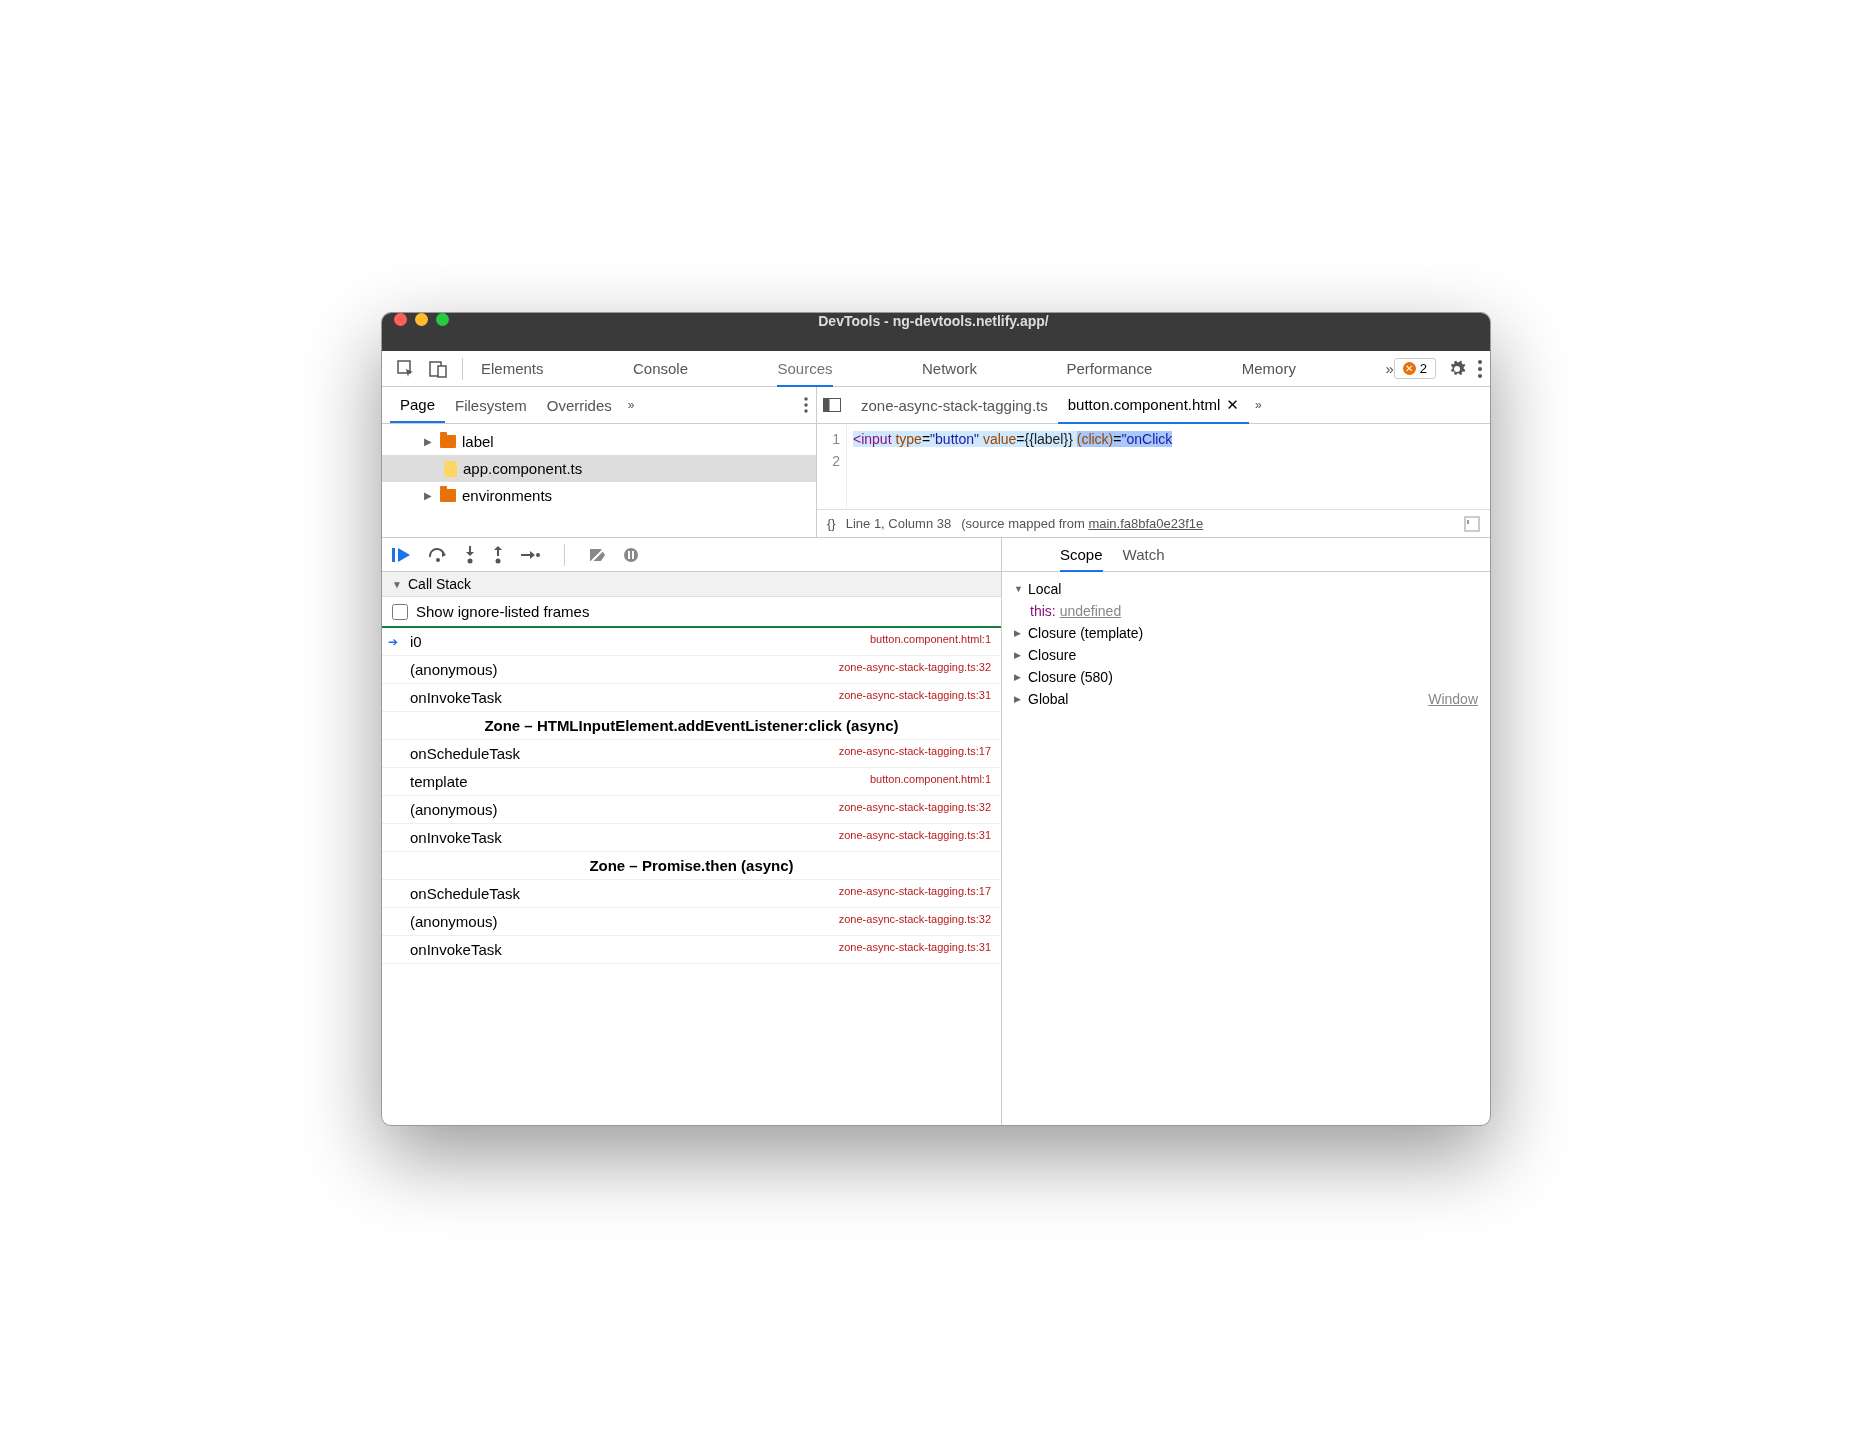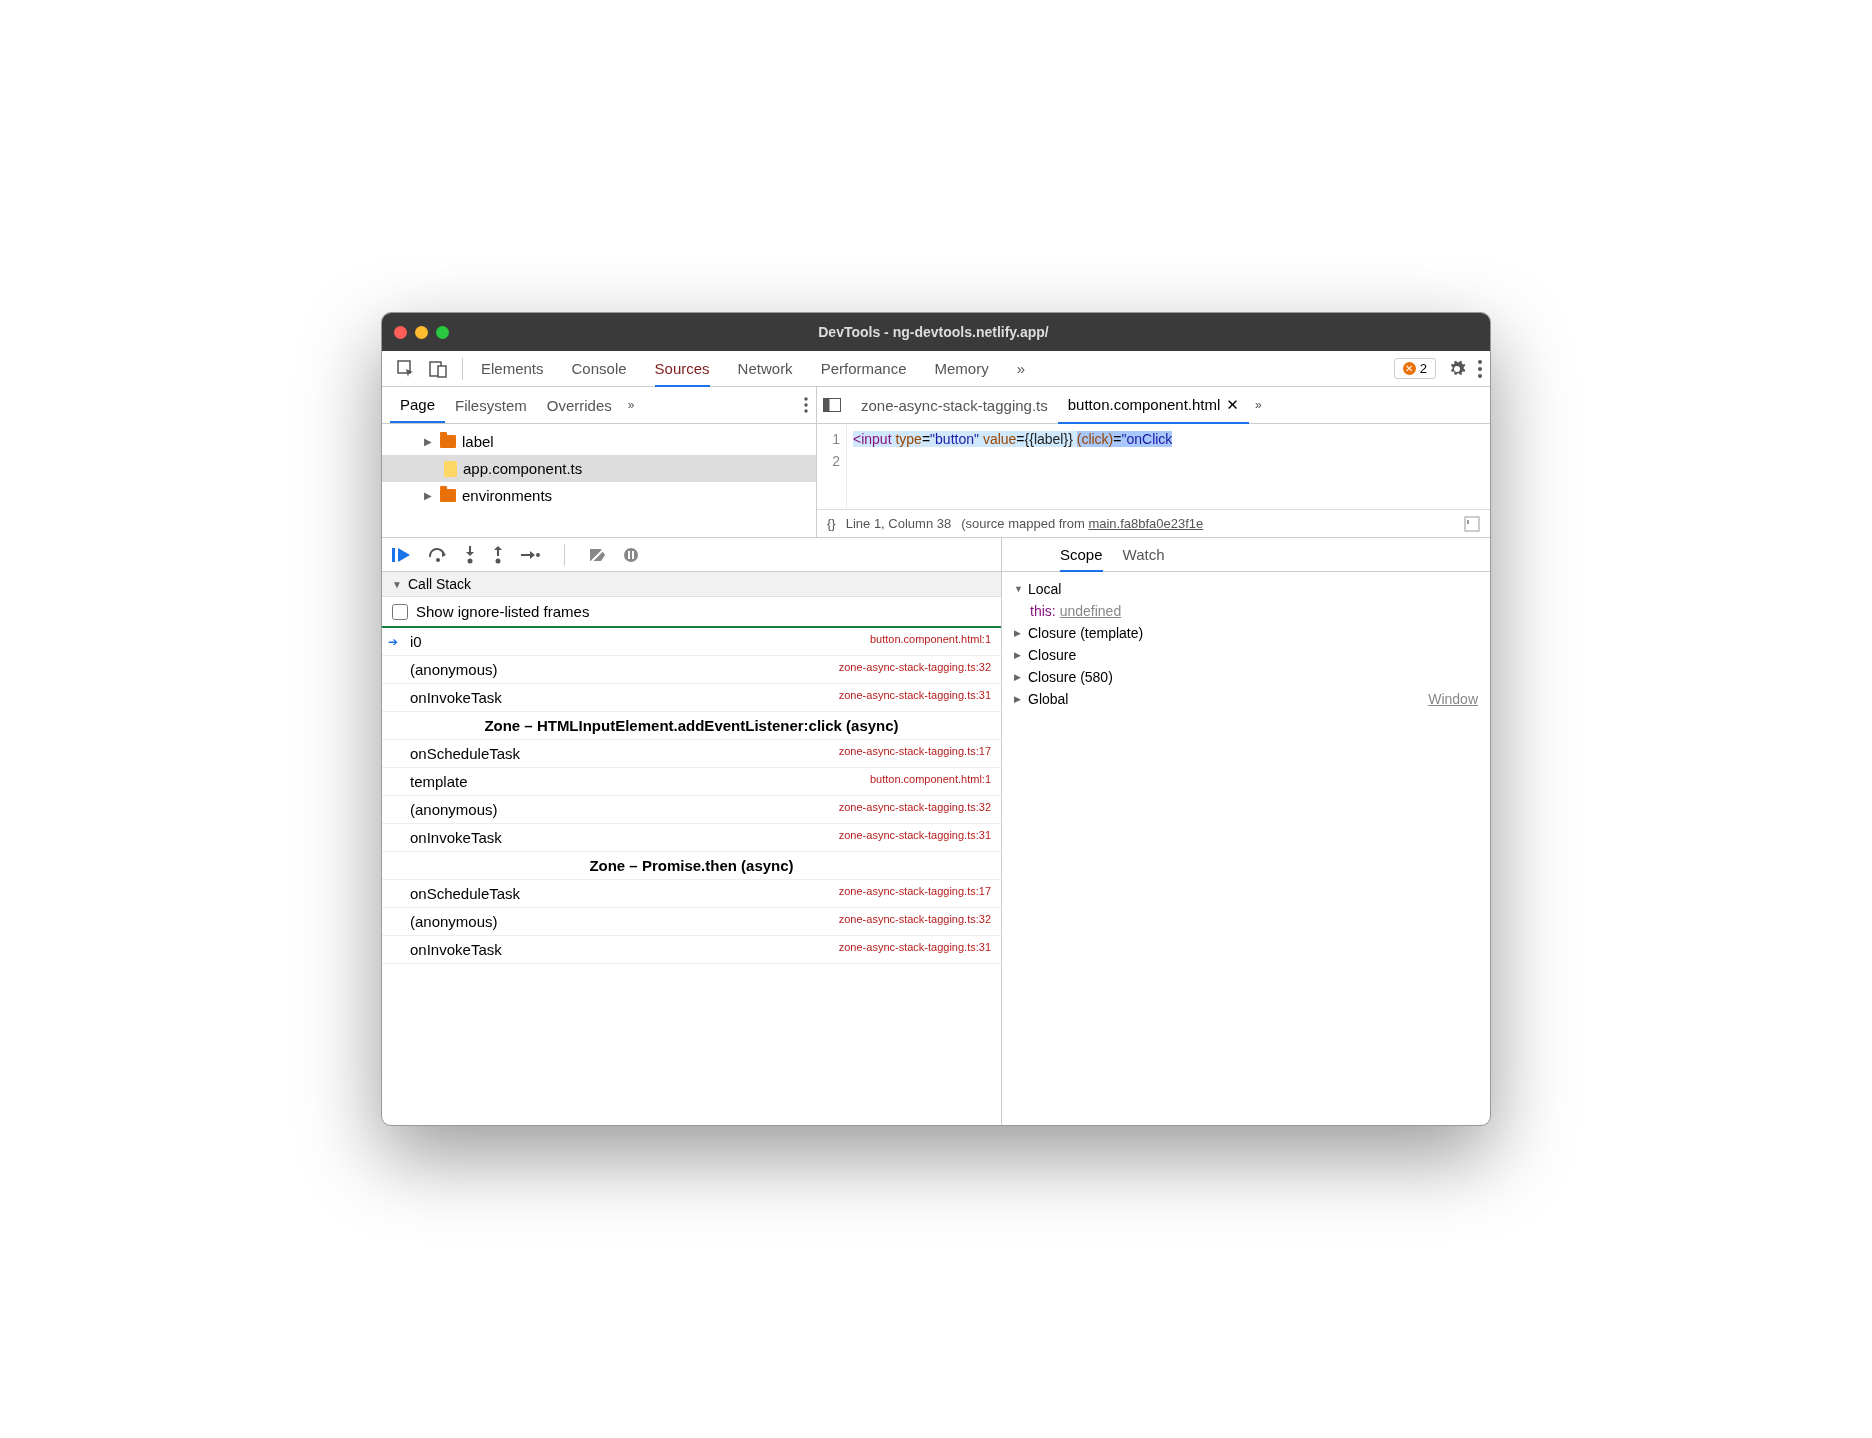--- a/index.html
+++ b/index.html
@@ -1,28 +1,28 @@
 <!DOCTYPE html>
 <html><head>
 <meta charset="utf-8">
 <style>
 * { margin:0; padding:0; box-sizing:border-box; font-family:"Helvetica Neue",Arial,sans-serif; }
 body { background:#fff; width:1872px; height:1438px; display:flex; align-items:center; justify-content:center; }
 .window { width:1110px; height:814px; background:#fff; border-radius:10px; box-shadow:0 30px 80px rgba(0,0,0,0.4); overflow:hidden; display:flex; flex-direction:column; border:1px solid #999; }
-.titlebar { height:38px; background:#3a3a3a; display:flex; align-items:center; padding:0 12px; flex-shrink:0; }
+.titlebar { height:38px; background:#3a3a3a; display:flex; align-items:flex-start; padding:0 12px; flex-shrink:0; }
 .traffic { display:flex; gap:8px; }
 .dot { width:13px; height:13px; border-radius:50%; }
 .dot.r{background:#ff5f57;} .dot.y{background:#febc2e;} .dot.g{background:#28c840;}
 .title { flex:1; text-align:center; color:#ddd; font-size:14px; font-weight:600; margin-left:-60px; }
 .topbar { height:36px; border-bottom:1px solid #ccc; display:flex; align-items:center; padding:0 8px; flex-shrink:0; }
 .tbicon { width:20px; height:20px; margin:0 6px; color:#555; display:flex; align-items:center; justify-content:center; cursor:pointer; }
 .vsep { width:1px; height:22px; background:#ccc; margin:0 8px; }
-.toptabs { display:flex; gap:28px; margin-left:10px; flex:1; font-size:15px; color:#555; }
+.toptabs { display:flex; gap:28px; margin-left:10px; flex:1; font-size:15px; color:#555;justify-content:space-between; }
 .toptabs .tab { cursor:pointer; padding:8px 0; }
-.toptabs .tab.active { color:#7f1d1d; font-weight:500; border-bottom:2px solid #1a73e8; margin-bottom:-1px; }
+.toptabs .tab.active { color:#737373; font-weight:500; border-bottom:2px solid #1a73e8; margin-bottom:-1px; }
 .badge { display:flex; align-items:center; border:1px solid #ccc; border-radius:3px; padding:2px 8px; font-size:13px; gap:4px; }
 .badge .x{ width:13px; height:13px; background:#e8710a; border-radius:50%; color:#fff; font-size:10px; display:flex; align-items:center; justify-content:center; }
 .gear,.kebab{ margin-left:12px; cursor:pointer; color:#555; }
 .row2 { display:flex; height:37px; border-bottom:1px solid #ccc; flex-shrink:0; }
 .leftnav { width:435px; display:flex; align-items:center; padding:0 8px; border-right:1px solid #ccc; font-size:15px; color:#555; }
 .leftnav .nt { padding:8px 10px; cursor:pointer; }
 .leftnav .nt.active { color:#000; border-bottom:2px solid #1a73e8; margin-bottom:-1px; }
 .chev { margin:0 6px; cursor:pointer; font-size:12px; }
 .filetabs { flex:1; display:flex; align-items:center; padding:0 6px; font-size:15px; color:#555; }
 .filetabs .ft { padding:8px 10px; cursor:pointer; display:flex; align-items:center; gap:6px; }

